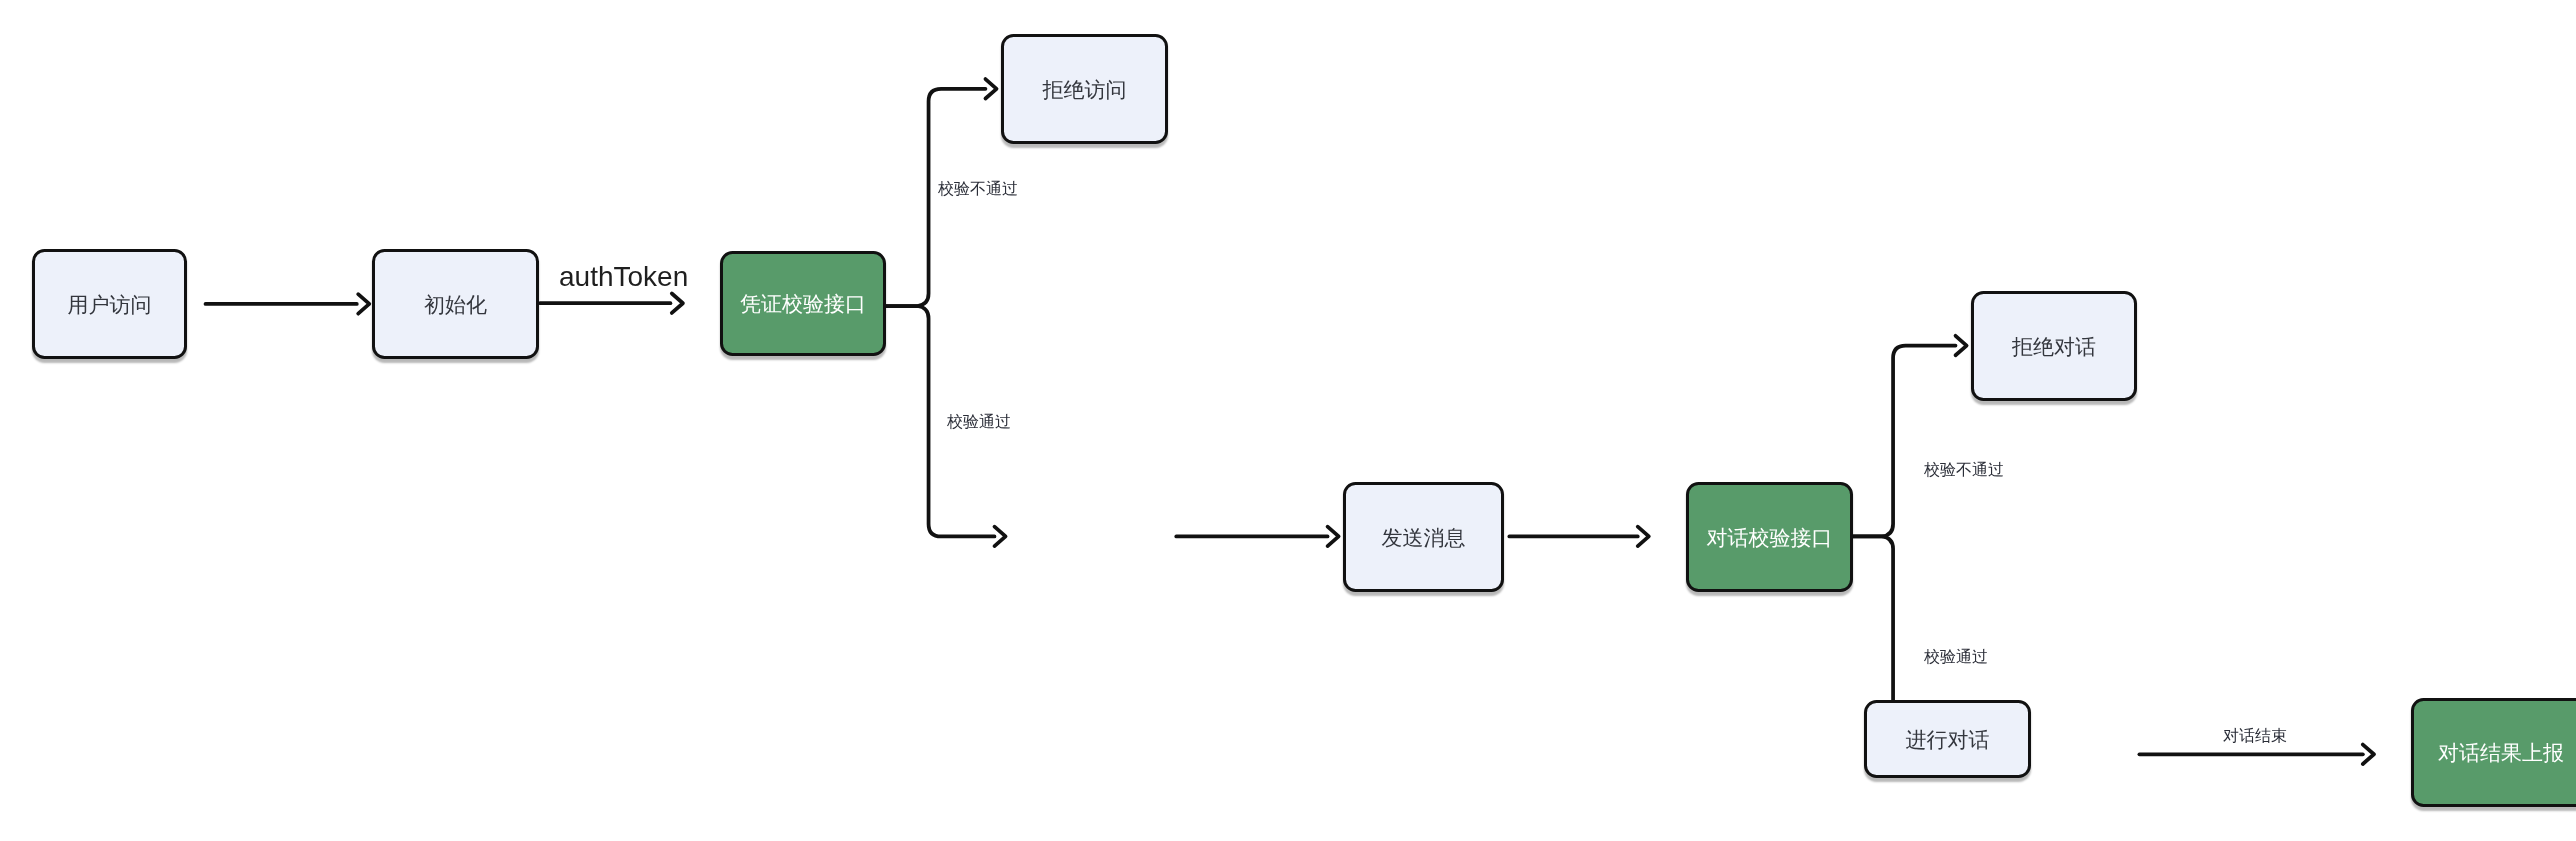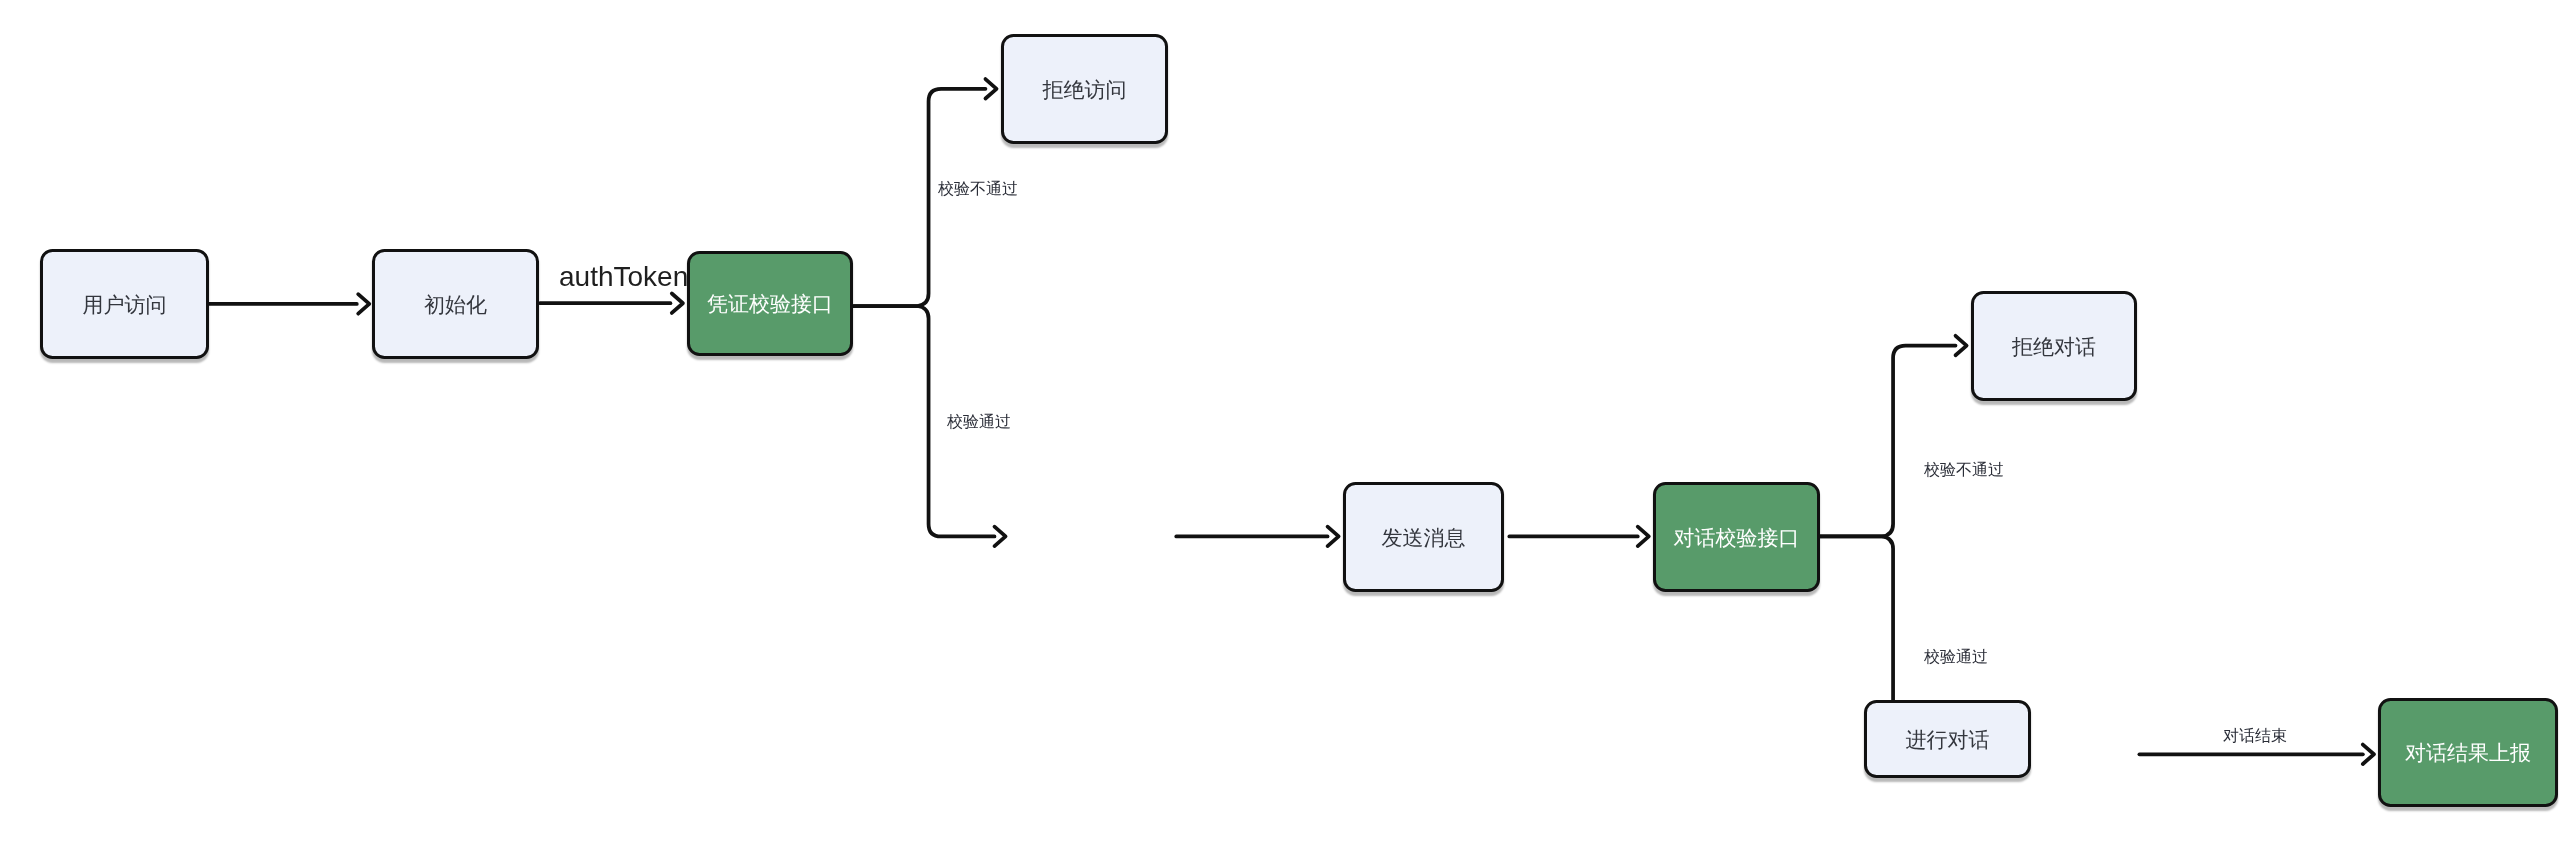--- a/index.html
+++ b/index.html
@@ -32,20 +32,21 @@
     line-height:31px;
     box-shadow:0 3.5px 2.1px rgba(0,0,0,0.28);
   }
   .node.light{
     background:var(--node_fill,#edf1fa);
     color:var(--node_text,#33363d);
   }
   .node.highlight{
     background:var(--highlight_fill,#589b6a);
     color:var(--highlight_text,#ffffff);
+    margin-left:33px;
   }
   .edge-label{
     position:absolute;
     color:var(--edge_label_text,#2b2e38);
     font-size:16px;
     line-height:21px;
     white-space:nowrap;
   }
   .edge-label.latin{
     font-size:28px;
@@ -80,21 +81,21 @@
     <path d="M2622,773 L2712,773 Q2728,771 2728,755 L2728,516 Q2728,498 2746,498 L2818,498"></path>
     <path d="M2818,484 L2834,498 L2818,512"></path>
 
     <path d="M2622,773 L2712,773 Q2728,775 2728,791 L2728,1069 Q2728,1087 2746,1087 L2819,1087"></path>
     <path d="M2819,1073 L2835,1087 L2819,1101"></path>
 
     <path d="M3083,1087 L3405,1087"></path>
     <path d="M3405,1073 L3421,1087 L3405,1101"></path>
   </svg>
 
-  <div class="node light" style="left:40px;top:249px;width:169px;height:110px">
+  <div class="node light" style="left:32px;top:249px;width:155px;height:110px">
     <span>用户访问</span>
   </div>
 
   <div class="node light" style="left:372px;top:249px;width:167px;height:110px">
     <span>初始化</span>
   </div>
 
   <div class="node highlight" style="left:687px;top:251px;width:166px;height:105px">
     <span>凭证校验接口</span>
   </div>

